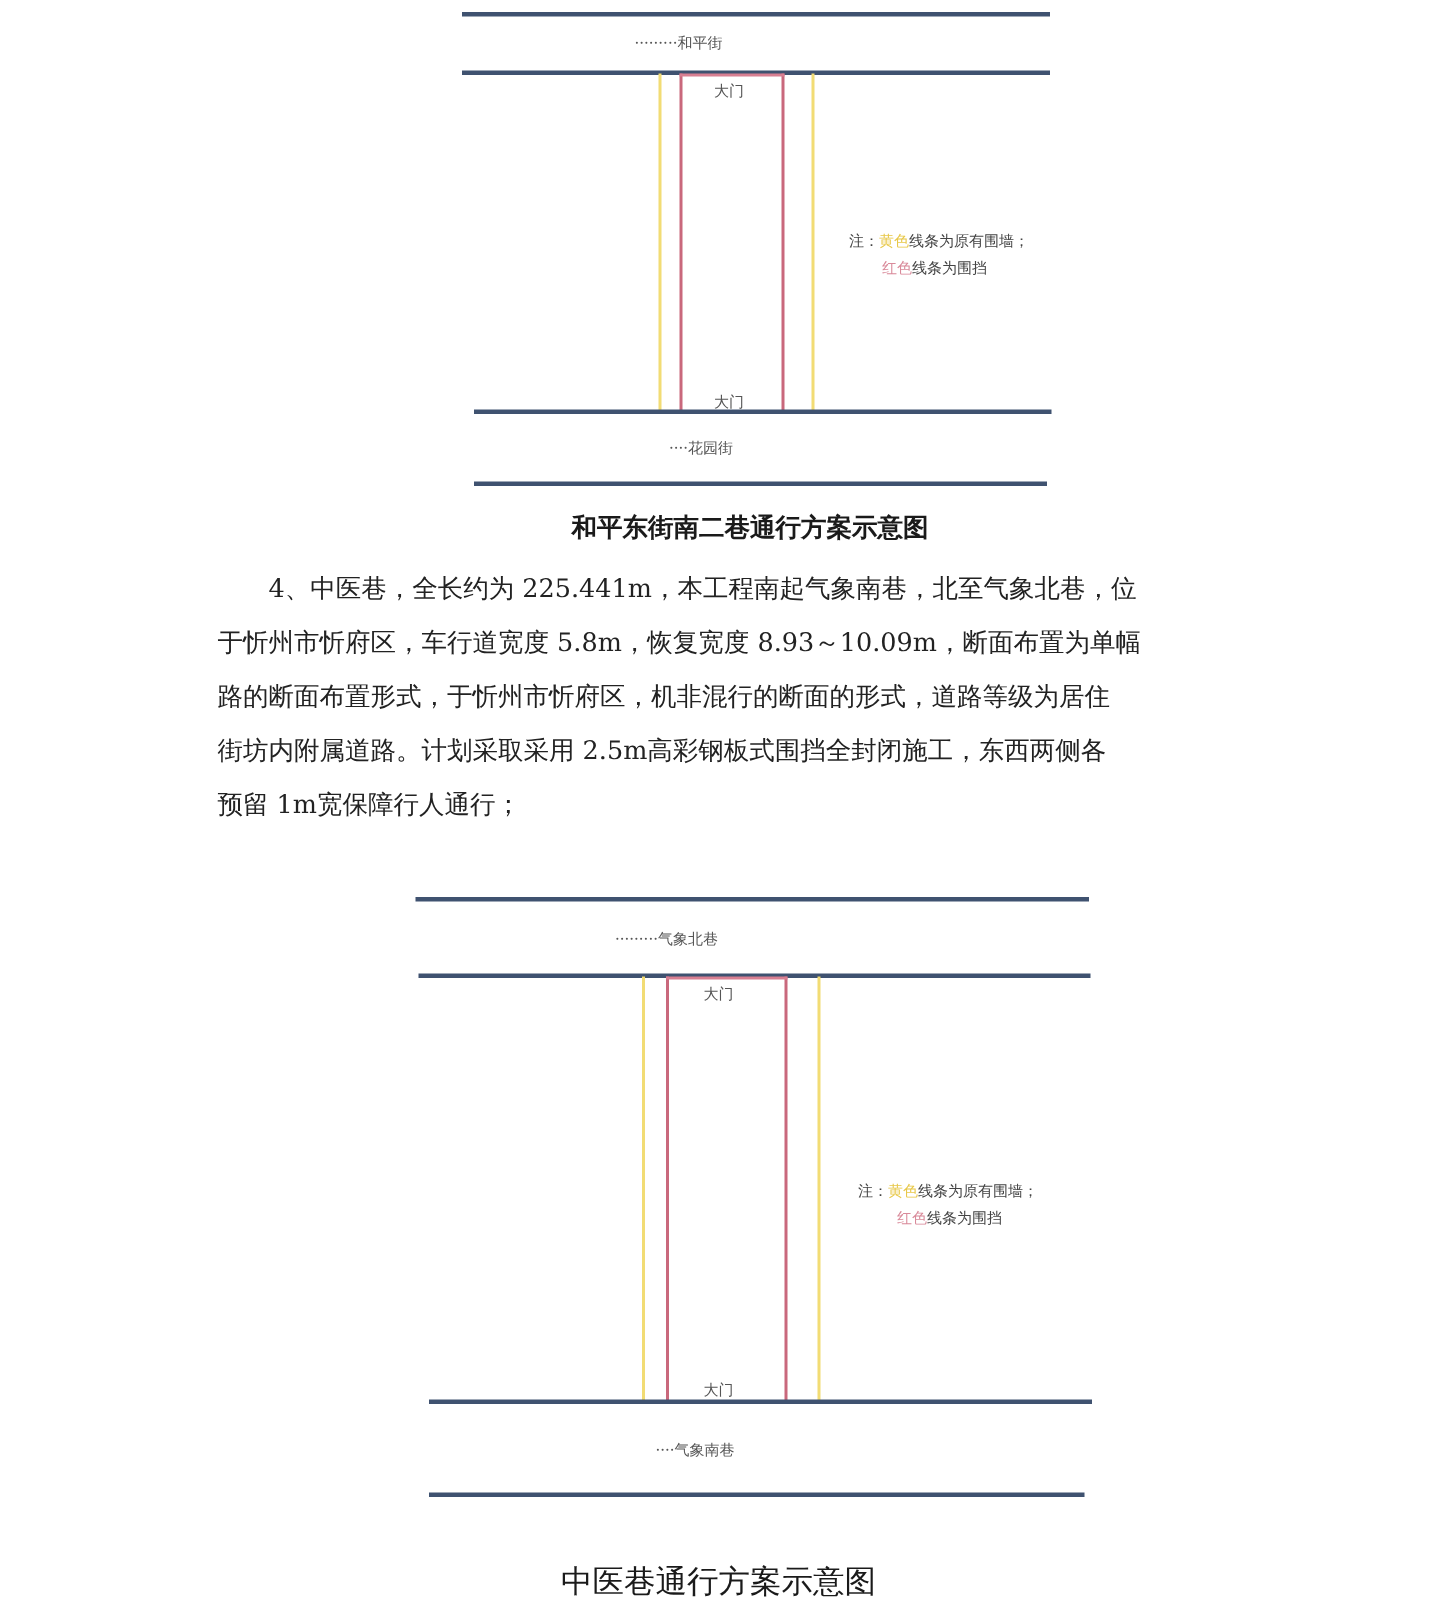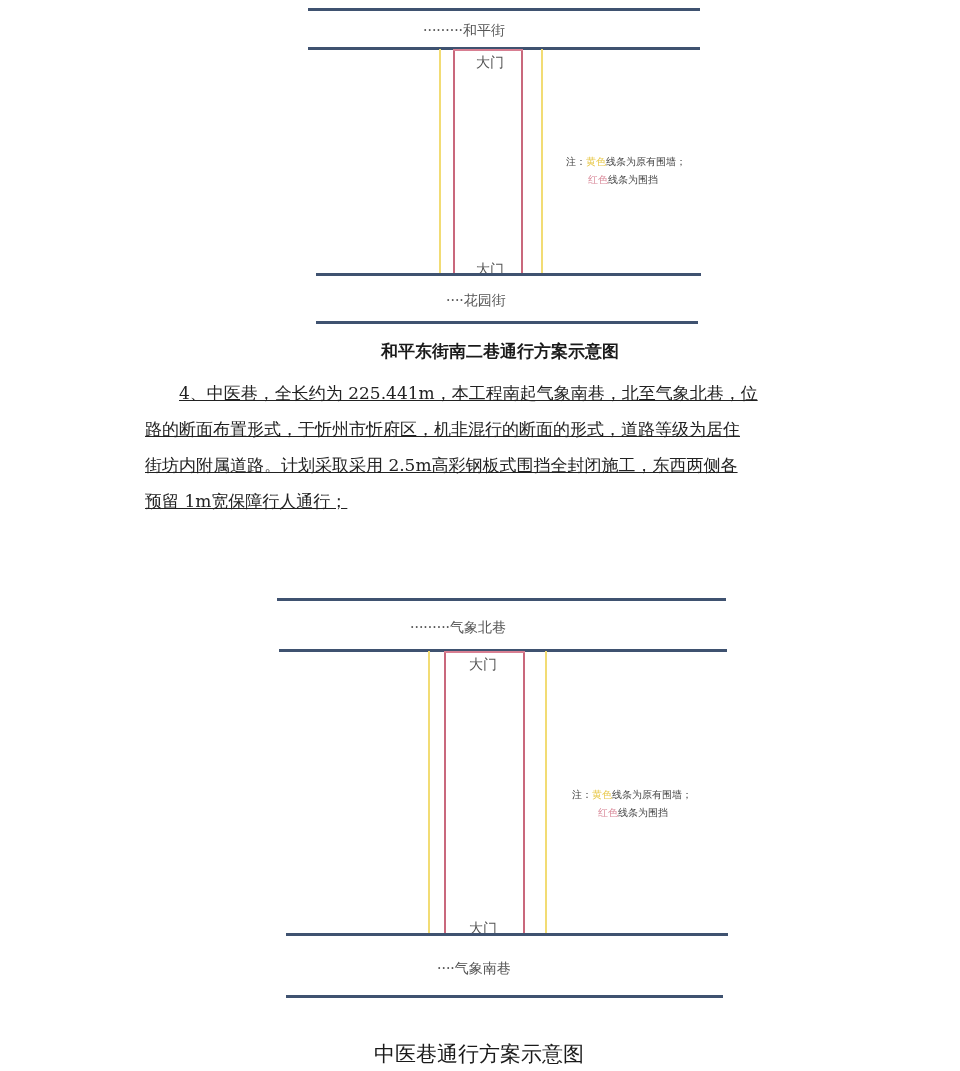--- a/index.html
+++ b/index.html
@@ -3,27 +3,27 @@
 <meta charset="utf-8">
 <style>
   html, body { margin:0; padding:0; background:#ffffff; }
   body { width:960px; height:1071px; position:relative; overflow:hidden;
          font-family:"DejaVu Serif","Liberation Serif",serif; color:#1a1a1a; }
   .hline { position:absolute; height:3px; background:#3f5270; }
   .vline { position:absolute; width:2px; }
   .yellow { background:#f2dc74; }
   .red { background:#c9687c; }
   .redtop { position:absolute; height:2px; background:#d87f92; }
-  .small { position:absolute; font-size:14px; color:#555; white-space:nowrap; }
+  .small { position:absolute; font-size:10px; color:#555; white-space:nowrap; }
   .note { position:absolute; font-size:10px; color:#444; line-height:18px; white-space:nowrap; }
   .note .y { color:#e8c848; }
   .note .r { color:#d98a9a;text-align:right; }
   .caption { position:absolute; left:0; width:1000px; text-align:center; font-weight:bold;
              font-family:"DejaVu Sans","Liberation Sans",sans-serif; white-space:nowrap; }
-  .para { position:absolute; left:145px; width:690px; font-size:17px; line-height:36px; color:#222;text-decoration:underline; }
+  .para { position:absolute; left:145px; width:690px; font-size:17px; line-height:36px; color:#222; }
   .para p { margin:0; white-space:nowrap; }
 </style>
 </head>
 <body>
 
 <div>
   <div class="hline" style="left:308px;top:8px;width:392px;"></div>
   <span class="small" style="left:423px;top:22px;">·········和平街</span>
   <div class="hline" style="left:308px;top:47px;width:392px;"></div>
 
@@ -43,20 +43,21 @@
 
   <div class="hline" style="left:316px;top:273px;width:385px;"></div>
   <span class="small" style="left:446px;top:292px;">····花园街</span>
   <div class="hline" style="left:316px;top:321px;width:382px;"></div>
 
   <div class="caption" style="left:0;width:1000px;top:340px;font-size:17px;">和平东街南二巷通行方案示意图</div>
 </div>
 
 <div class="para" style="top:375px;">
   <p style="padding-left:34px;">4、中医巷，全长约为 225.441m，本工程南起气象南巷，北至气象北巷，位</p>
+  <p>于忻州市忻府区，车行道宽度 5.8m，恢复宽度 8.93～10.09m，断面布置为单幅</p>
   <p>路的断面布置形式，于忻州市忻府区，机非混行的断面的形式，道路等级为居住</p>
   <p>街坊内附属道路。计划采取采用 2.5m高彩钢板式围挡全封闭施工，东西两侧各</p>
   <p>预留 1m宽保障行人通行；</p>
 </div>
 
 <div>
   <div class="hline" style="left:277px;top:598px;width:449px;"></div>
   <span class="small" style="left:410px;top:619px;">·········气象北巷</span>
   <div class="hline" style="left:279px;top:649px;width:448px;"></div>
 

